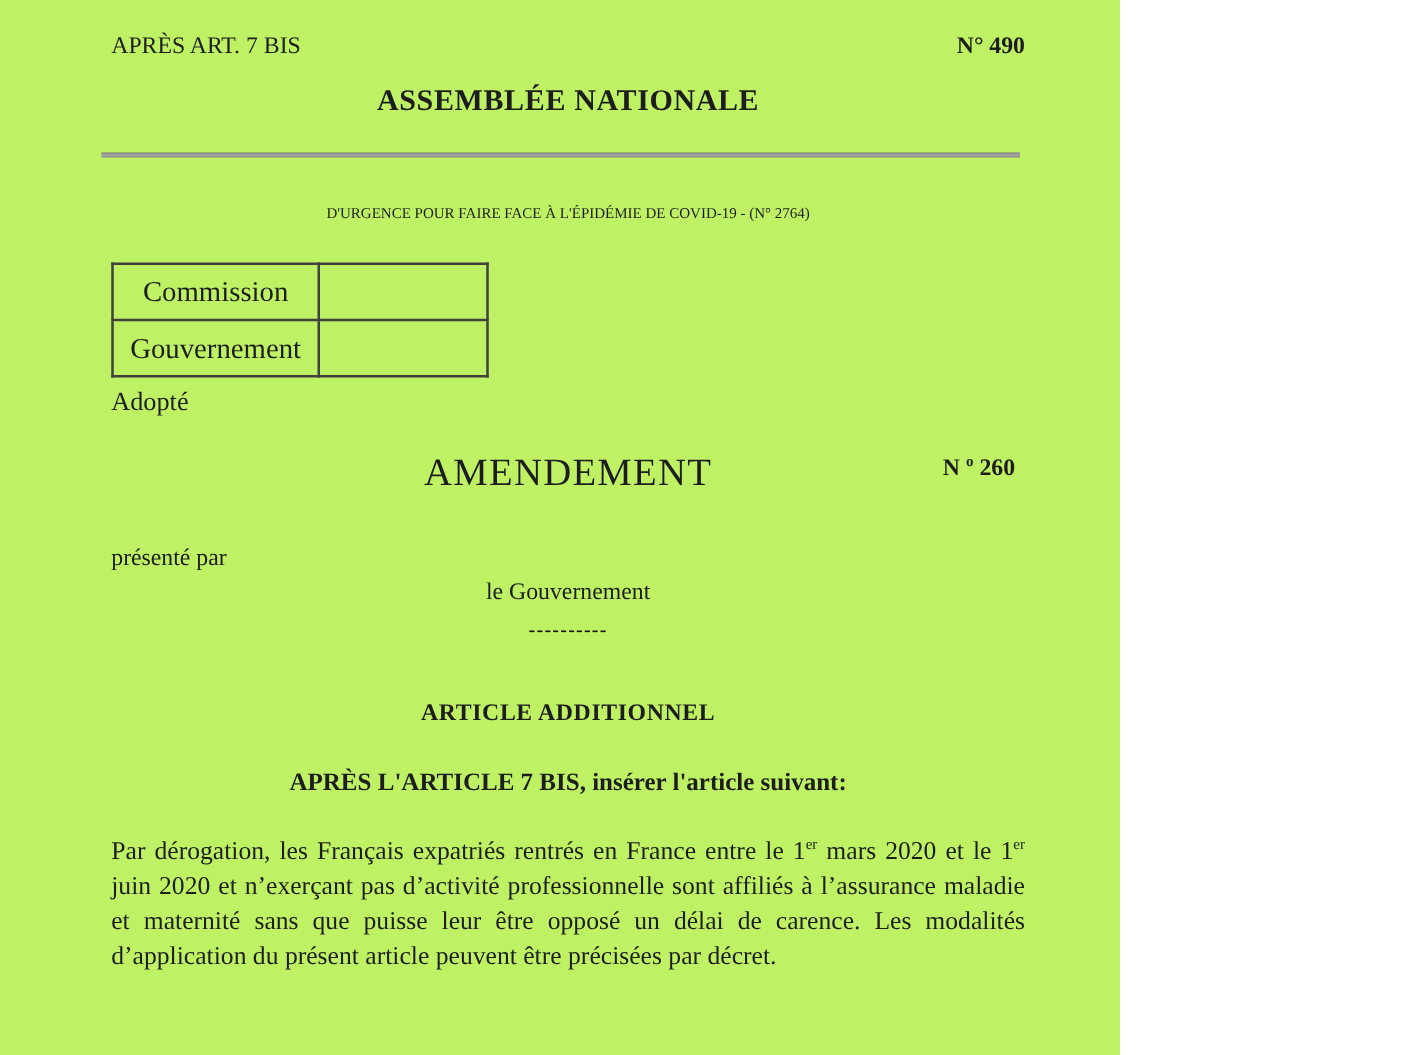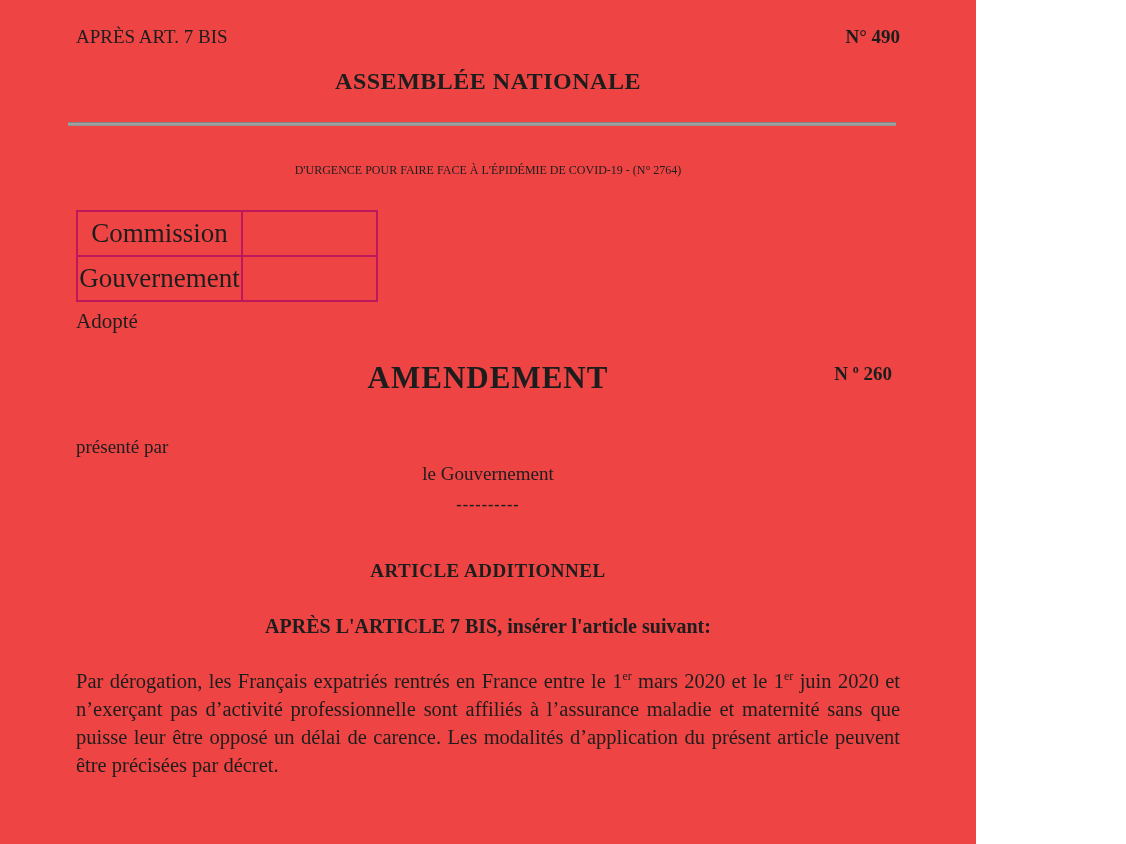--- a/index.html
+++ b/index.html
@@ -2,27 +2,28 @@
 <html lang="fr"><head>
 <meta charset="utf-8">
 <style>
   html, body {
     margin: 0;
     padding: 0;
     background: #ffffff;
   }
   .page {
     position: relative;
-    width: 976px;
+    width: 896px;
     height: 844px;
-    background: #ef4444;
+    background: #bef264;
     font-family: "Liberation Serif", "DejaVu Serif", serif;
     color: #1d1d1d;
     overflow: hidden;
     box-sizing: border-box;
+    padding-left: 13px;
   }
   .content {
     padding: 26px 76px 0 76px;
   }
   
   .doc-header {
     display: flex;
     justify-content: space-between;
     align-items: baseline;
     font-size: 19px;
@@ -58,23 +59,23 @@
     margin-top: 37px;
     text-align: center;
     font-size: 12px;
   }
   
   .status-table {
     margin-top: 32px;
     border-collapse: collapse;
   }
   .status-table td {
-    border: 2px solid #be185d;
+    border: 2px solid #404040;
     height: 43px;
-    font-size: 27px;
+    font-size: 23px;
     padding: 0;
   }
   .status-table td.label-cell {
     width: 163px;
     text-align: center;
   }
   .status-table td.value-cell {
     width: 133px;
   }
   .adopted {
@@ -83,21 +84,21 @@
   }
   
   .amendment-row {
     position: relative;
     margin-top: 26px;
     text-align: center;
   }
   .amendment-title {
     display: inline-block;
     font-size: 31px;
-    font-weight: bold;
+    font-weight: normal;
     letter-spacing: 1px;
   }
   .amendment-number {
     position: absolute;
     right: 8px;
     top: 2px;
     font-size: 19px;
     font-weight: bold;
   }
   .amendment-number sup {

